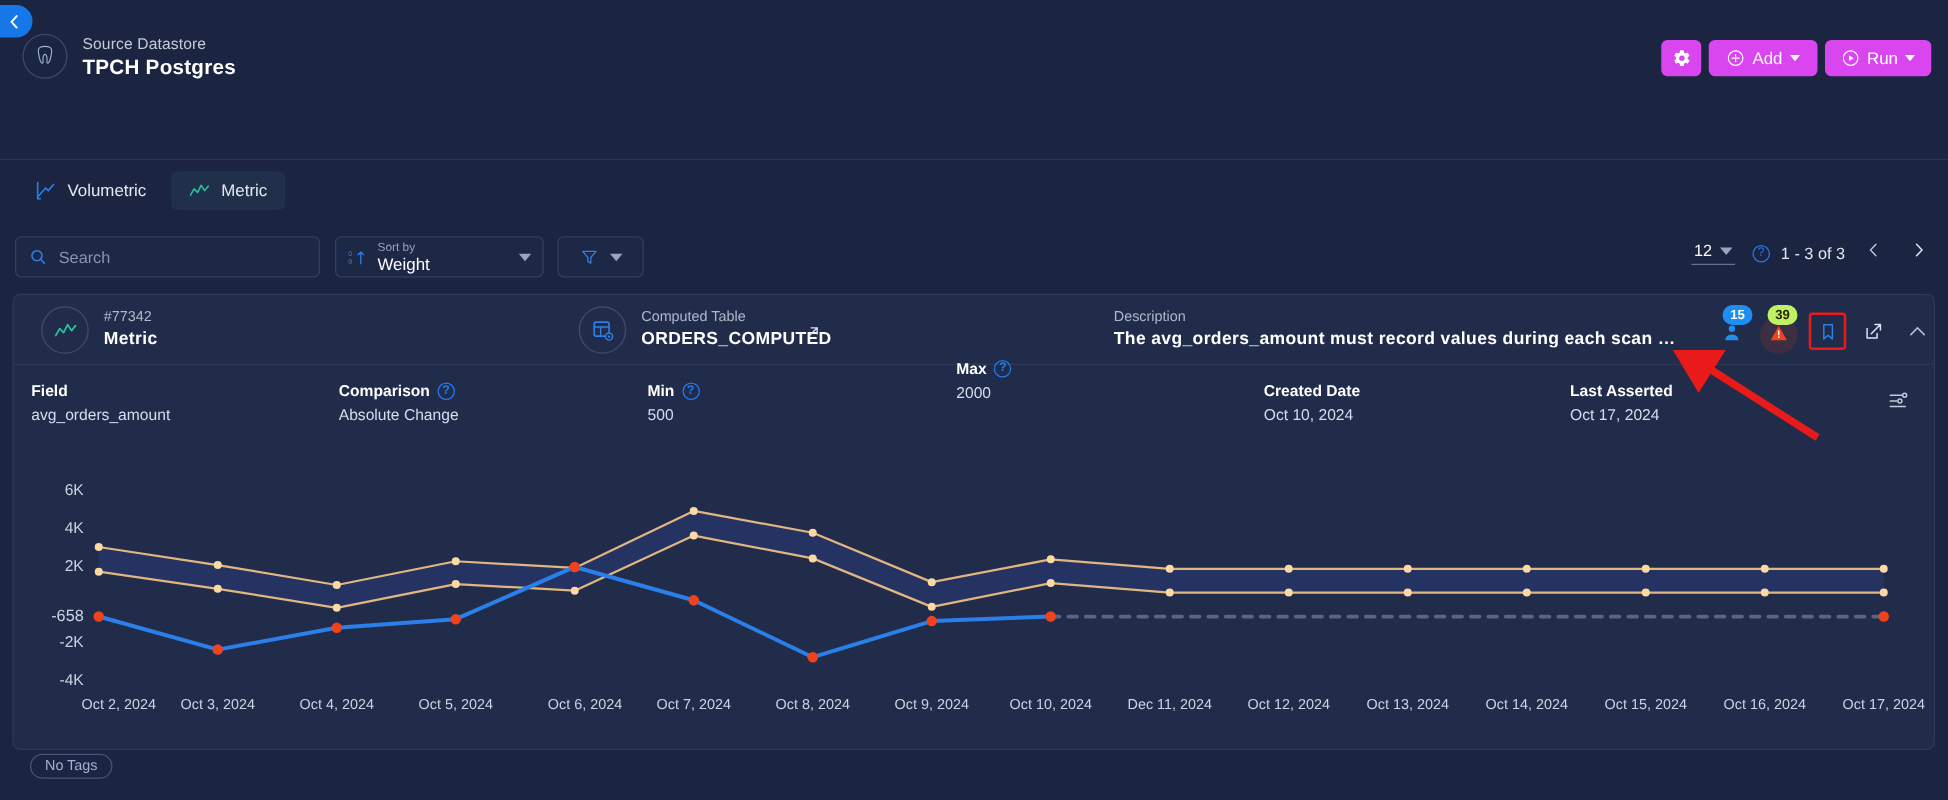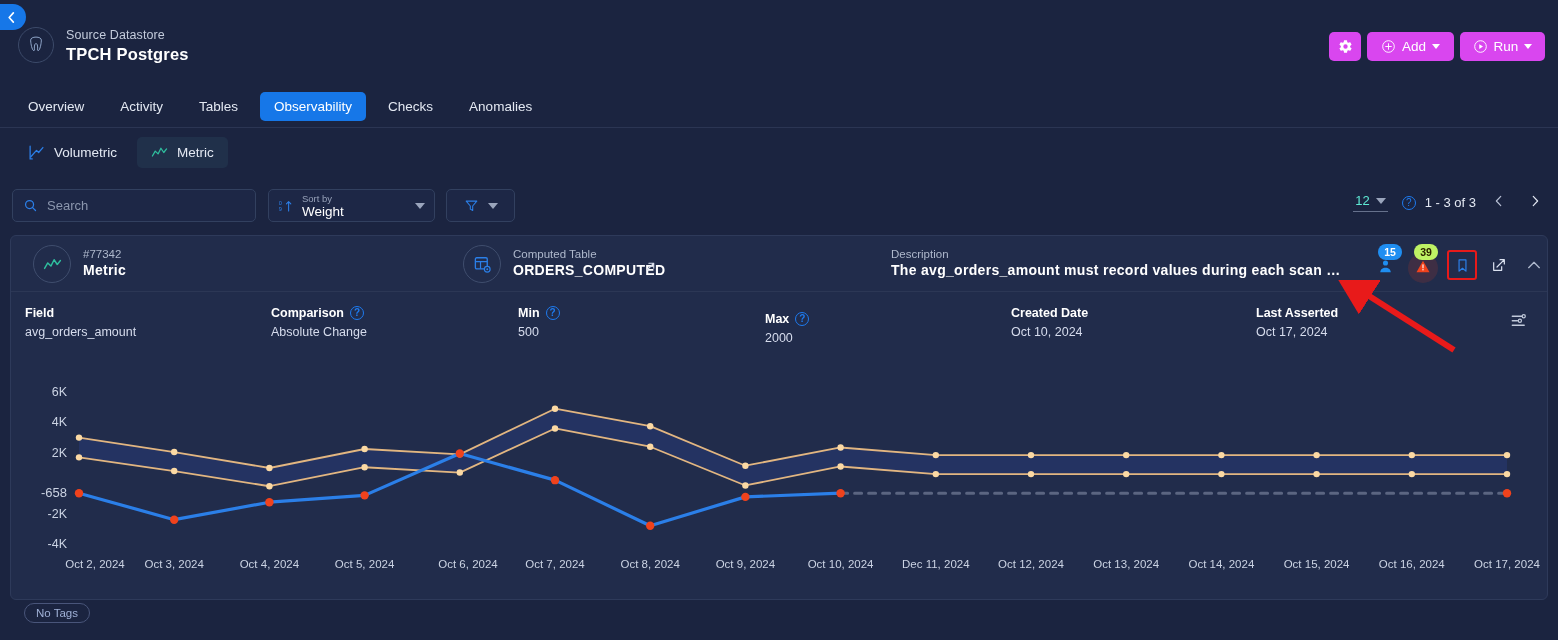--- a/index.html
+++ b/index.html
@@ -92,21 +92,21 @@
     display: flex; align-items: center; justify-content: center; gap: 9px;
   }
   .filterbox .arrow {
     width: 0; height: 0; border-left: 5px solid transparent;
     border-right: 5px solid transparent; border-top: 6px solid #9aa5bc;
   }
 
   
   .pager { position: absolute; right: 16px; top: 193px; display: flex; align-items: center; gap: 0; }
   .pg-size { display: flex; align-items: center; gap: 6px; border-bottom: 1px solid #66718c; padding: 0 2px 3px 2px; cursor: pointer; }
-  .pg-size .num { font-size: 13px; color: #5eead4; }
+  .pg-size .num { font-size: 13px; color: #ffffff; }
   .pg-size .arrow { width: 0; height: 0; border-left: 5px solid transparent; border-right: 5px solid transparent; border-top: 6px solid #9aa5bc; }
   .pg-help { margin-left: 14px; }
   .pg-text { font-size: 13px; color: #e3e8f2; margin-left: 9px; white-space: nowrap; }
   .pg-prev { margin-left: 16px; cursor: pointer; }
   .pg-next { margin-left: 22px; cursor: pointer; }
 
   .help-ico {
     width: 14px; height: 14px; border-radius: 50%; border: 1.3px solid #1e7bf0;
     color: #1e7bf0; font-size: 10px; line-height: 11.5px; text-align: center;
     display: inline-block; font-family: "Liberation Sans", sans-serif;
@@ -202,28 +202,20 @@
     <div class="btn btn-run">
       <svg width="15" height="15" viewBox="0 0 24 24">
         <circle cx="12" cy="12" r="9.3" fill="none" stroke="#fff" stroke-width="1.5"></circle>
         <path d="M10 8.2l6 3.8-6 3.8z" fill="#fff"></path>
       </svg>
       <span>Run</span>
       <span class="caret"></span>
     </div>
   </div>
 
-  <div class="tabs">
-    <div class="tab">Overview</div>
-    <div class="tab">Activity</div>
-    <div class="tab">Tables</div>
-    <div class="tab active">Observability</div>
-    <div class="tab">Checks</div>
-    <div class="tab">Anomalies</div>
-  </div>
 
   <div class="divider"></div>
 
   <div class="subtabs">
     <div class="subtab">
       <svg width="17" height="17" viewBox="0 0 24 24">
         <path d="M3 3v18h3" fill="none" stroke="#2b7fe8" stroke-width="1.8" stroke-linecap="round"></path>
         <path d="M4 18L12 9l3 3 6-7" fill="none" stroke="#2b7fe8" stroke-width="1.8" stroke-linecap="round" stroke-linejoin="round"></path>
       </svg>
       <span>Volumetric</span>
@@ -373,21 +365,21 @@
       </div>
       <div class="detail-val">Absolute Change</div>
     </div>
     <div style="position:absolute; left:507px; top:70px;">
       <div class="detail-lbl">
         <span>Min</span>
         <span class="help-ico">?</span>
       </div>
       <div class="detail-val">500</div>
     </div>
-    <div style="position:absolute; left:754px; top:76px;">
+    <div style="position:absolute; left:754px; top:52px;">
       <div class="detail-lbl">
         <span>Max</span>
         <span class="help-ico">?</span>
       </div>
       <div class="detail-val">2000</div>
     </div>
     <div style="position:absolute; left:1000px; top:70px;">
       <div class="detail-lbl">
           <span>Created Date</span>
         </div>

